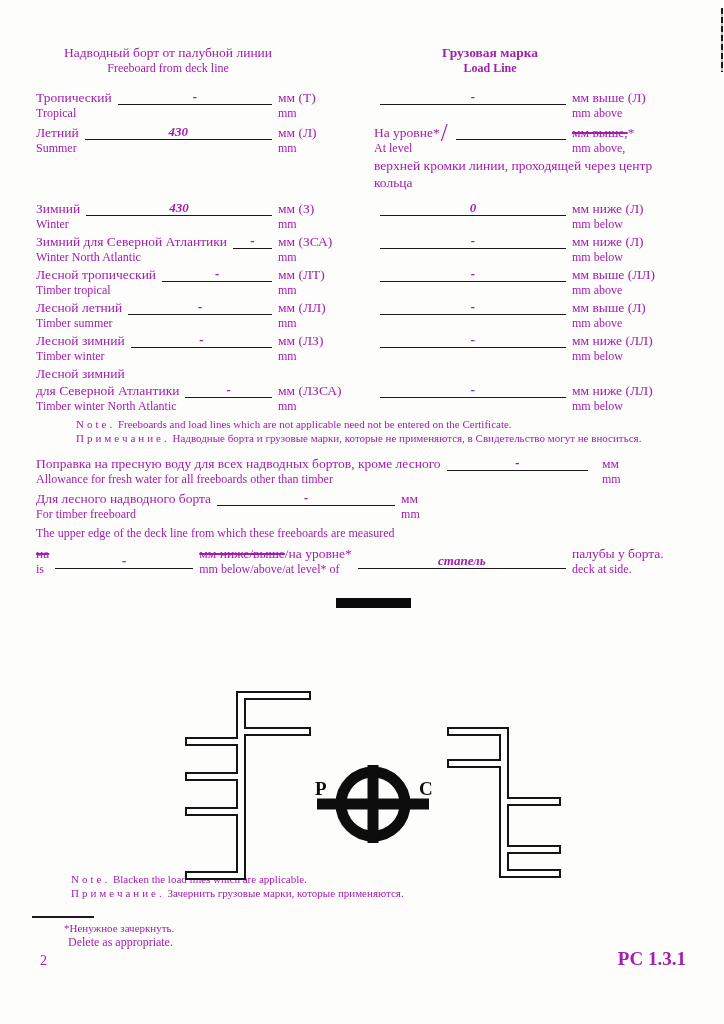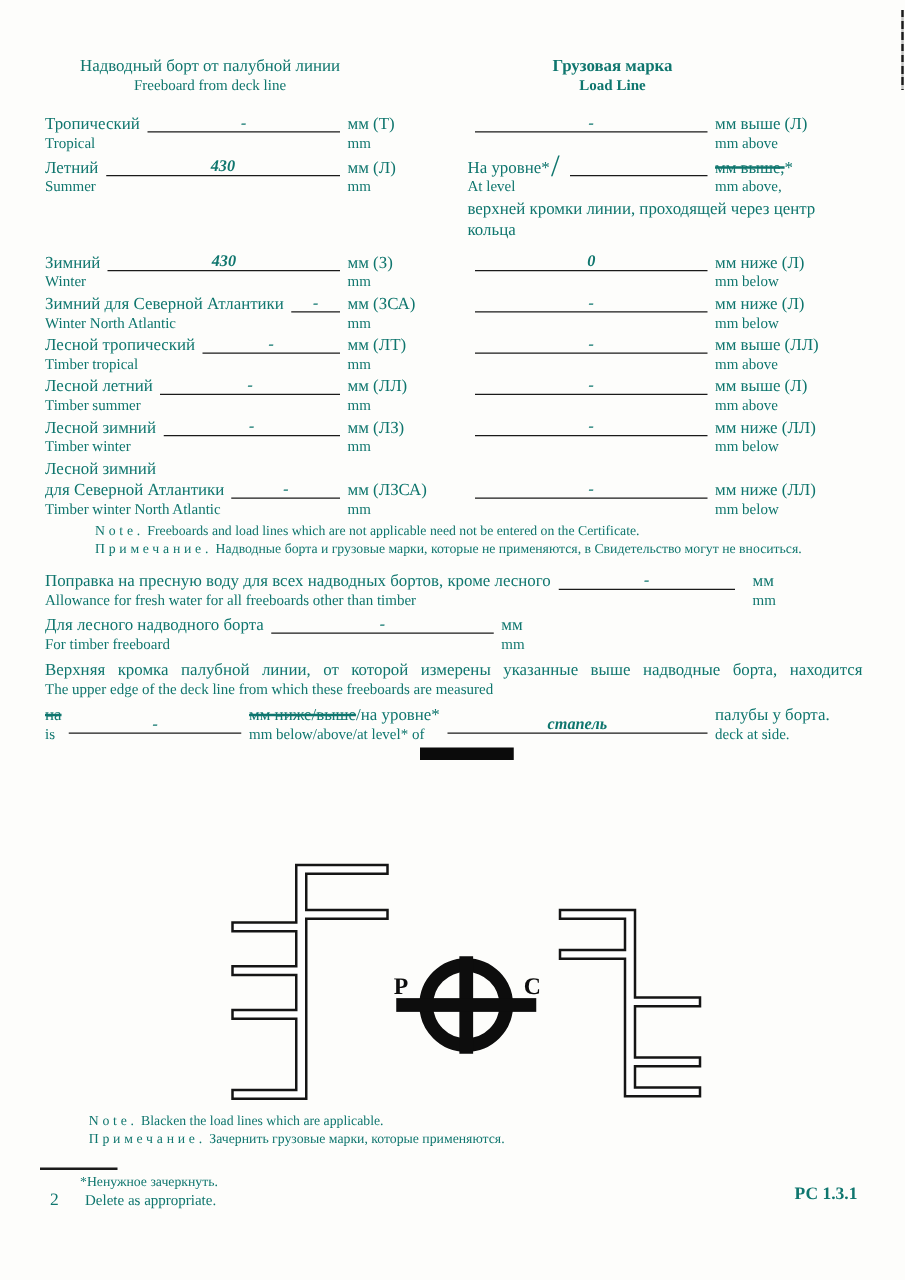--- a/index.html
+++ b/index.html
@@ -1,21 +1,21 @@
 <!DOCTYPE html>
 <html><head>
 <meta charset="utf-8">
 <style>
   html,body{margin:0;padding:0;background:#e8e8e8;}
   .page{
     position:relative;
     width:724px;height:1024px;
     background:#fdfdfb;
     font-family:"Liberation Serif", serif;
-    color:#0f766e;
+    color:#a21caf;
     overflow:hidden;
     box-sizing:border-box;
     padding:44px 34px 0 36px;
   }
   .ru{font-size:13.5px;line-height:17px;}
   .en{font-size:12px;line-height:14px;}
   .small{font-size:11px;line-height:14px;}
   .sp{letter-spacing:3px;}
   .strike{text-decoration:line-through;text-decoration-thickness:1.5px;}
   .val{font-weight:bold;font-style:italic;font-size:13px;line-height:15px;}
@@ -50,21 +50,21 @@
   .edge-artifact{
     position:absolute;right:1px;top:8px;width:2px;height:64px;
     background:repeating-linear-gradient(180deg,#1b1b1b 0 6px,rgba(27,27,27,.25) 6px 9px);
   }
   .diagram-svg{position:absolute;left:0;top:683px;}
   .bottom-note{margin:0 0 0 35px;}
   .footnote-rule{width:62px;border-top:2px solid #1b1b1b;margin:16px 0 3px -4px;}
   .footnote{margin-left:28px;}
   .footnote .en{margin-left:4px;}
   .page-number{position:absolute;left:40px;top:953px;font-size:14px;}
-  .form-code{position:absolute;right:38px;top:948px;font-size:14px;font-weight:bold;}
+  .form-code{position:absolute;right:38px;top:948px;font-size:19px;font-weight:bold;}
   .spacer{height:296px;}
 </style>
 </head>
 <body>
 
 <div class="page">
 
   <div class="edge-artifact"></div>
 
   <div class="pair">
@@ -320,21 +320,20 @@
     <div class="uline" style="flex:none;width:178px;">
         <span class="val">-</span>
       </div>
     <div class="unit">
       <div class="ru">мм</div>
       <div class="en">mm</div>
     </div>
   </div>
 
   <div class="deck-par">
-    <div class="ru">Верхняя кромка палубной линии, от которой измерены указанные выше надводные борта, находится</div>
     <div class="en">The upper edge of the deck line from which these freeboards are measured</div>
   </div>
 
   <div class="measure">
     <div class="lbl">
       <div class="ru strike">на</div>
       <div class="en">is</div>
     </div>
     <div class="uline" style="flex:none;width:138px;">
         <span class="val">-</span>

